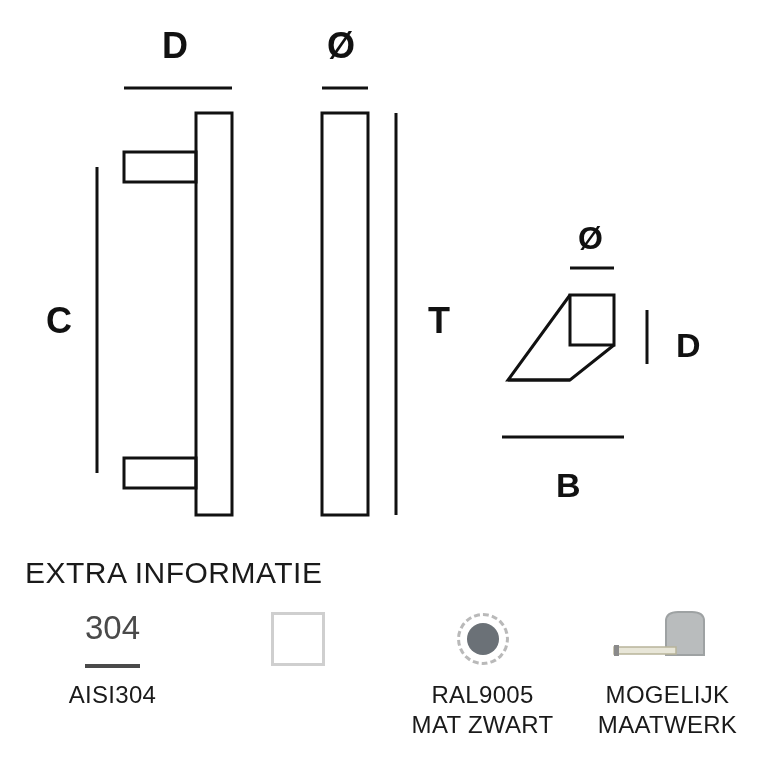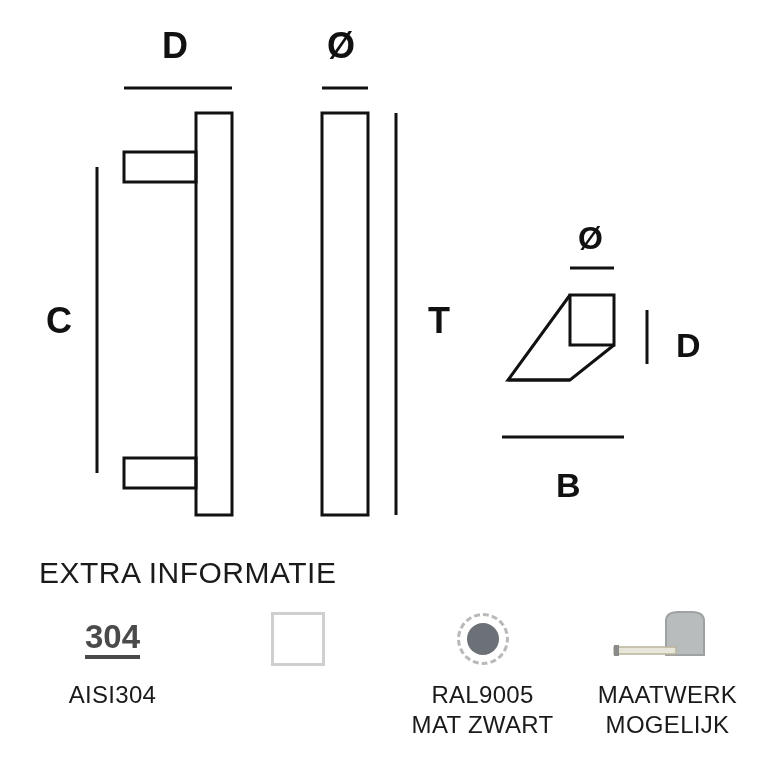--- a/index.html
+++ b/index.html
@@ -37,21 +37,21 @@
   .lbl-D1 { left: 162px; top: 28px; font-size: 36px; }
   .lbl-O1 { left: 327px; top: 28px; font-size: 36px; }
   .lbl-C  { left: 46px;  top: 303px; font-size: 36px; }
   .lbl-T  { left: 428px; top: 303px; font-size: 36px; }
   .lbl-O2 { left: 578px; top: 222px; font-size: 32px; }
   .lbl-D2 { left: 676px; top: 328px; font-size: 34px; }
   .lbl-B  { left: 556px; top: 468px; font-size: 34px; }
 
   .section-title {
     position: absolute;
-    left: 39px;
+    left: 25px;
     top: 556px;
     font-size: 30px;
     letter-spacing: 0.5px;
     font-weight: 400;
     color: #1a1a1a;
   }
 
   .info-row {
     position: absolute;
     left: 20px;
@@ -79,24 +79,24 @@
     margin-top: 12px;
     font-size: 24px;
     text-align: center;
     color: #1a1a1a;
     line-height: 1.25;
     letter-spacing: 0.3px;
   }
   
   .icon-304 {
     font-size: 33px;
-    font-weight: 700;
+    font-weight: 400;
     color: #4a4a4a;
     border-bottom: 4px solid #4a4a4a;
-    padding-bottom: 2px;
+    padding-bottom: 20px;
     line-height: 1;
   }
   
   .icon-square {
     width: 48px;
     height: 48px;
     border: 3px solid #cfcfcf;
     background: #ffffff;
   }
   
@@ -197,19 +197,19 @@
 
     <div class="info-item">
       <div class="info-icon">
         <svg class="icon-custom" viewBox="0 0 120 56">
           <path d="M58 10 q0 -9 12 -9 h14 q12 0 12 9 v34 h-38 z" fill="#b9bcbd" stroke="#9ea2a3" stroke-width="2"></path>
           <rect x="6" y="36" width="62" height="7" fill="#e8e6d8" stroke="#b8b49a" stroke-width="1.5"></rect>
           <rect x="6" y="34" width="5" height="11" fill="#8a8a8a"></rect>
         </svg>
       </div>
       <div class="info-caption">
+        <div>MOGELIJK</div>
         <div>MAATWERK</div>
-        <div>MOGELIJK</div>
       </div>
     </div>
 
   </div>
 </div>
 
 </body></html>

